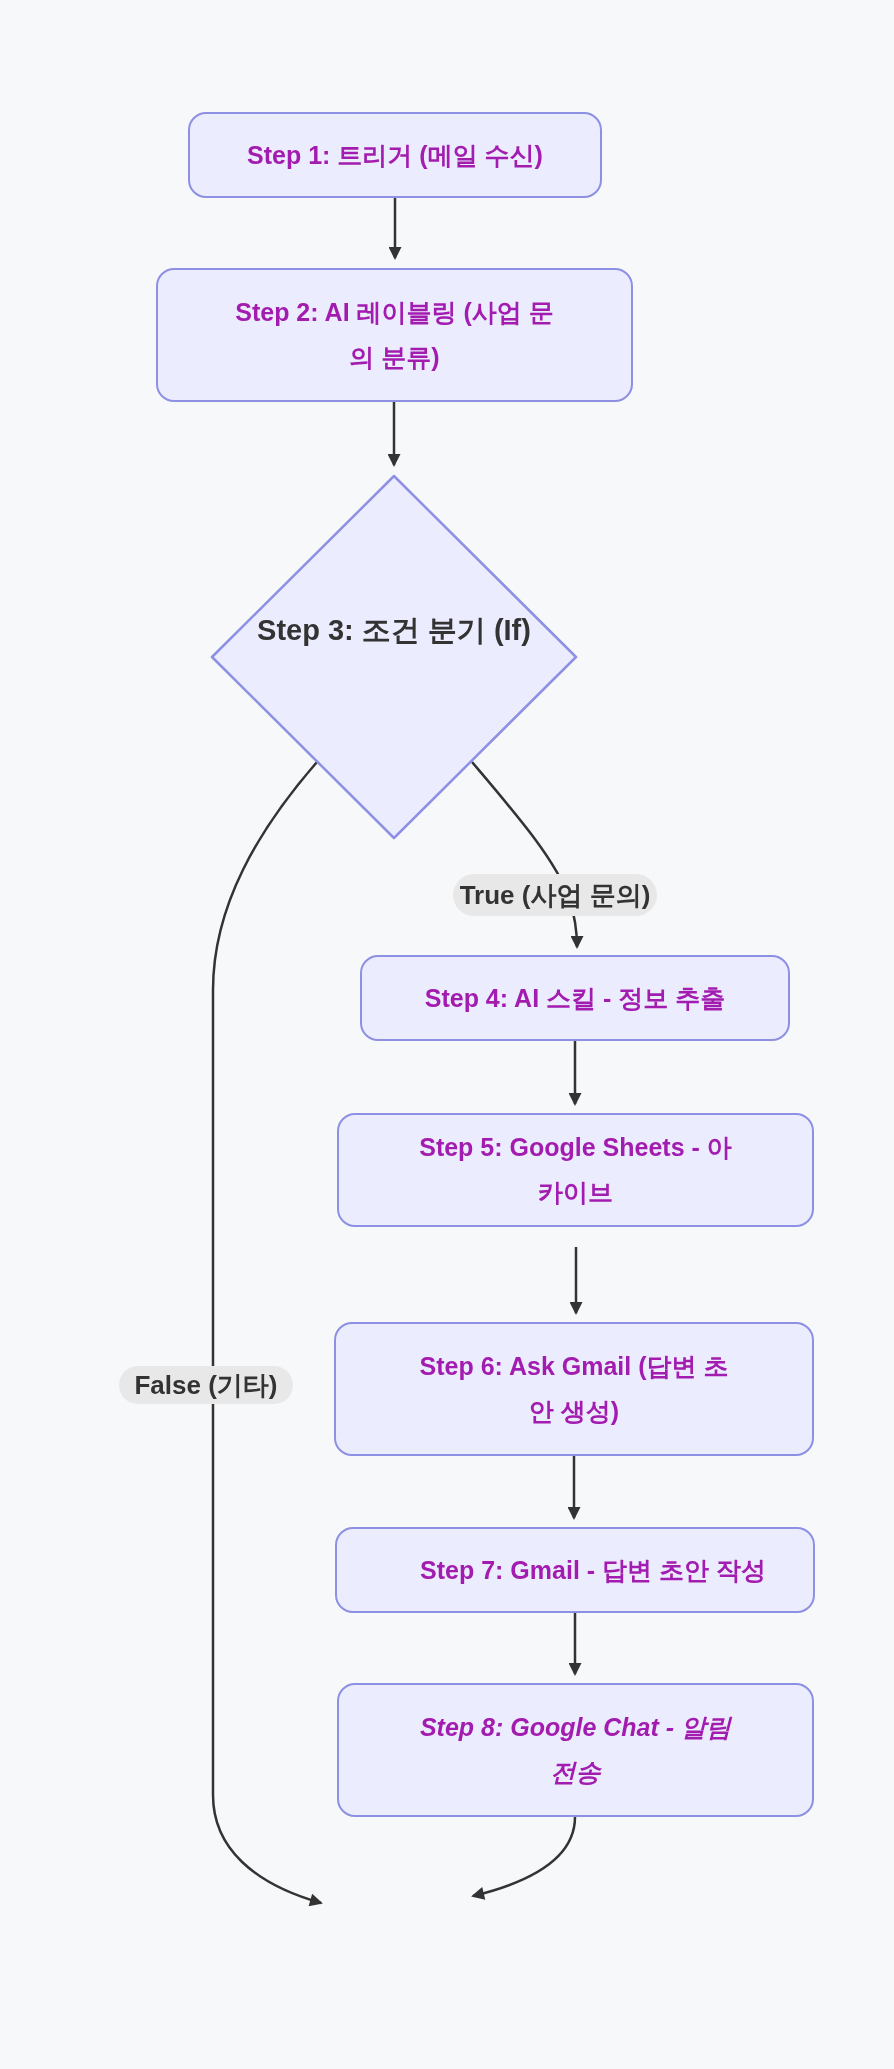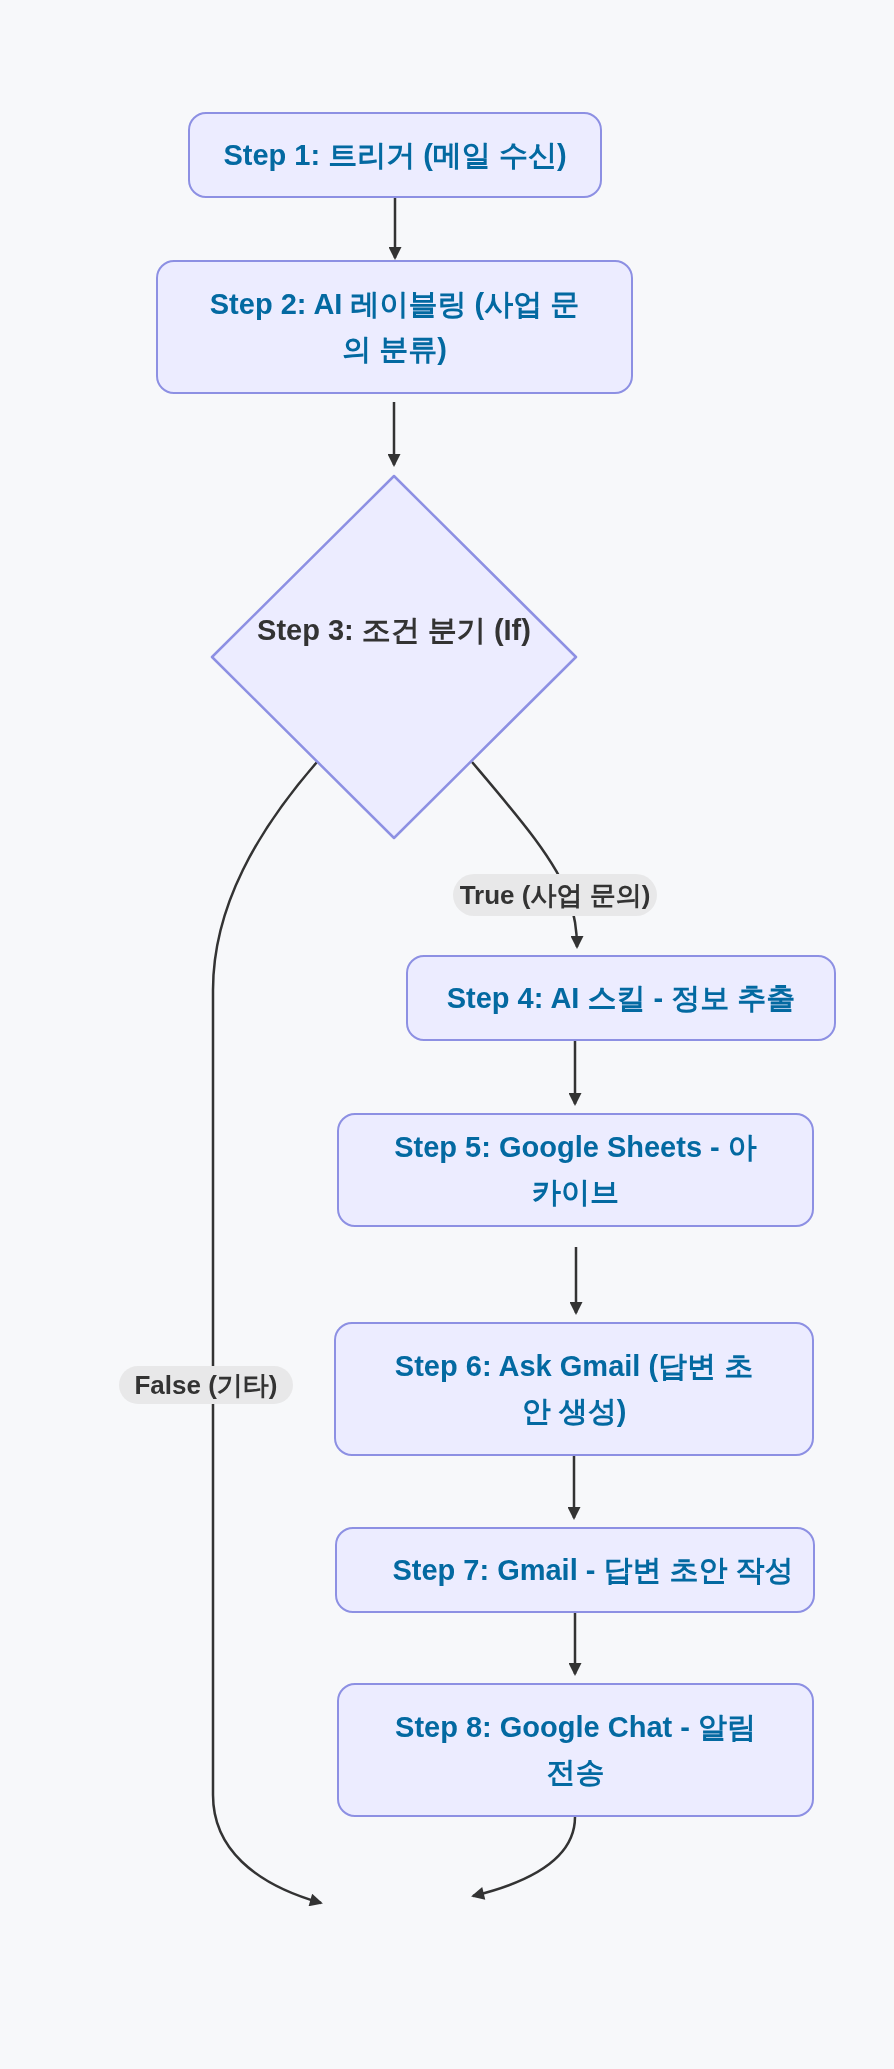--- a/index.html
+++ b/index.html
@@ -23,23 +23,23 @@
     position:absolute;
     box-sizing:border-box;
     background:#ECECFF;
     border:2.5px solid #8D90E3;
     border-radius:18px;
     display:flex;
     flex-direction:column;
     justify-content:center;
     align-items:center;
     overflow:hidden;
-    font-size:29px;
+    font-size:25px;
     font-weight:600;
-    color:#0369a1;
+    color:#a21caf;
     text-align:center;
   }
   .node .line{
     display:block;
     line-height:45px;
     white-space:nowrap;
   }
   .node.end-node{
     border-radius:26px;
   }
@@ -94,46 +94,46 @@
       <path d="M575,1817 C575,1852 543,1879 473,1896" marker-end="url(#arrow)"></path>
     </g>
 
     <polygon points="394,476 576,657 394,838 212,657" fill="#ECECFF" stroke="#8D90E3" stroke-width="2.5" stroke-linejoin="round"></polygon>
   </svg>
 
   <div class="node" style="left:188px;top:112px;width:414px;height:86px;">
     <span class="line">Step 1: 트리거 (메일 수신)</span>
   </div>
 
-  <div class="node" style="left:156px;top:260px;width:477px;height:134px;">
+  <div class="node" style="left:156px;top:268px;width:477px;height:134px;">
     <span class="line">Step 2: AI 레이블링 (사업 문</span>
     <span class="line">의 분류)</span>
   </div>
 
   <div class="diamond-label" style="left:214px;top:576px;width:360px;height:110px;">Step 3: 조건 분기 (If)</div>
 
-  <div class="node" style="left:360px;top:955px;width:430px;height:86px;margin-left:46px;">
+  <div class="node" style="left:360px;top:955px;width:430px;height:86px;">
     <span class="line">Step 4: AI 스킬 - 정보 추출</span>
   </div>
 
   <div class="node" style="left:337px;top:1113px;width:477px;height:114px;">
     <span class="line">Step 5: Google Sheets - 아</span>
     <span class="line">카이브</span>
   </div>
 
   <div class="node" style="left:334px;top:1322px;width:480px;height:134px;">
     <span class="line">Step 6: Ask Gmail (답변 초</span>
     <span class="line">안 생성)</span>
   </div>
 
   <div class="node" style="left:335px;top:1527px;width:480px;height:86px;padding-left:36px;">
     <span class="line">Step 7: Gmail - 답변 초안 작성</span>
   </div>
 
-  <div class="node" style="left:337px;top:1683px;width:477px;height:134px;">
+  <div class="node" style="left:337px;top:1683px;width:477px;height:134px;font-style:italic;">
     <span class="line">Step 8: Google Chat - 알림</span>
     <span class="line">전송</span>
   </div>
 
 
   <div class="edge-pill" style="left:453px;top:874px;width:204px;height:42px;">True (사업 문의)</div>
 
   <div class="edge-pill" style="left:119px;top:1366px;width:174px;height:38px;">False (기타)</div>
 
 </div>

